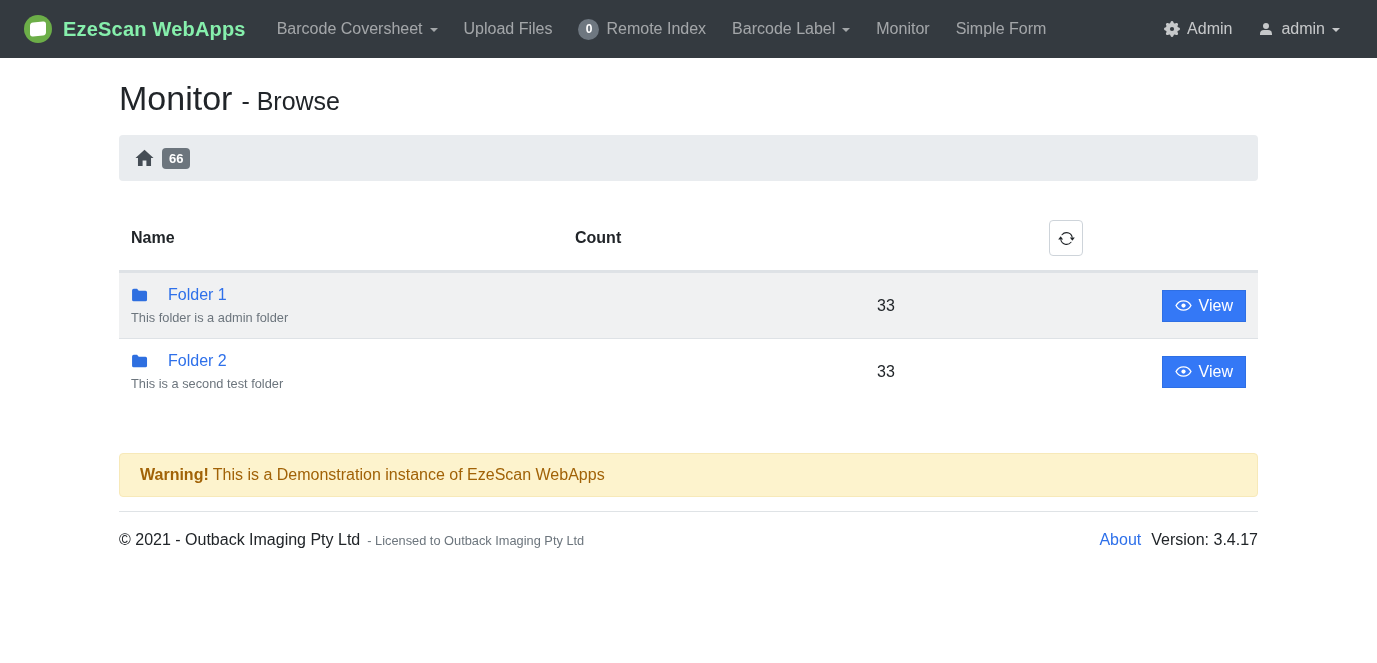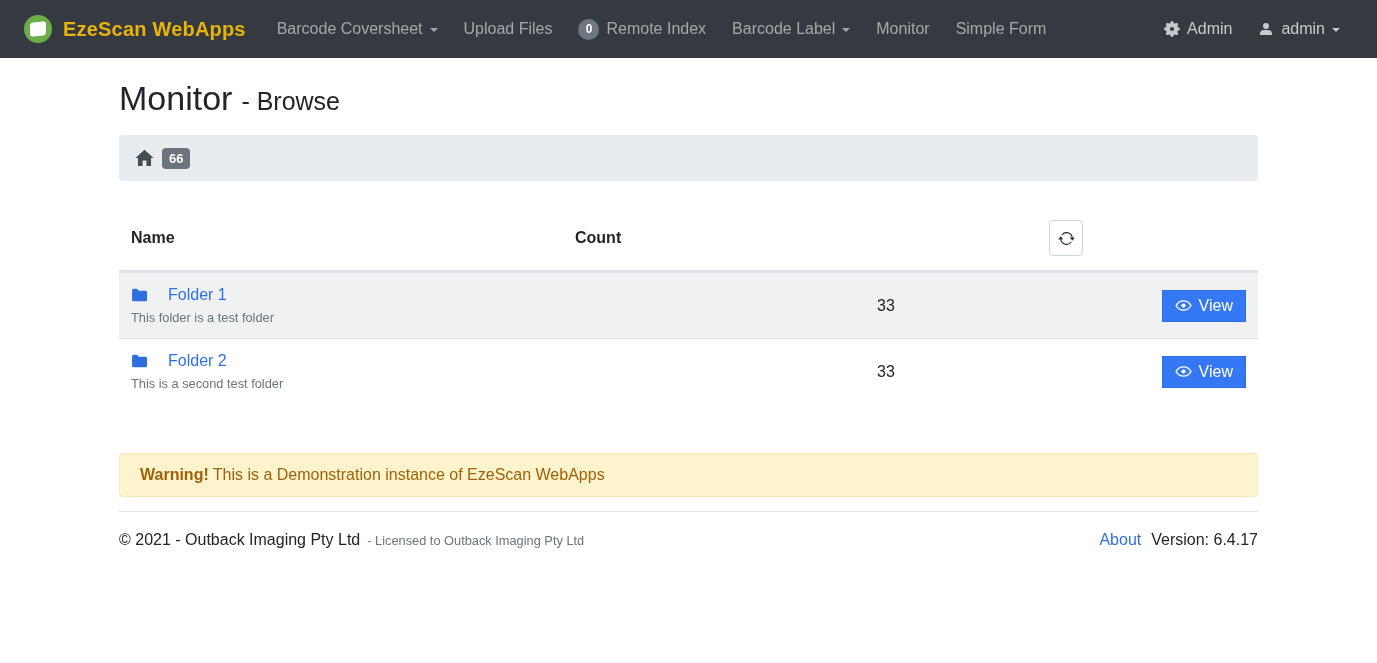--- a/index.html
+++ b/index.html
@@ -8,21 +8,21 @@
 
   
   .navbar { height:58px; background:#343a40; display:flex; align-items:center;
             padding:0 24px; }
   .brand { display:flex; align-items:center; gap:11px; margin-right:18px;
            cursor:pointer; text-decoration:none; }
   .logo { width:28px; height:28px; border-radius:50%; background:#6cae48;
           position:relative; flex:0 0 auto; }
   .logo::after { content:""; position:absolute; left:6px; top:7px; width:16px; height:14px;
                  background:#fff; border-radius:3px; transform:skewY(-6deg); }
-  .brand-text { color:#eab308; font-size:20px; font-weight:bold; letter-spacing:.2px;text-align:center; }
+  .brand-text { color:#86efac; font-size:20px; font-weight:bold; letter-spacing:.2px;text-align:center; }
   .nav-links { display:flex; align-items:center; height:100%; }
   .nav-item { color:rgba(255,255,255,.55); font-size:16px; padding:0 13px;
               display:flex; align-items:center; gap:7px; height:100%; cursor:pointer;
               white-space:nowrap; }
   .caret { width:0; height:0; border-left:4px solid transparent; border-right:4px solid transparent;
            border-top:4.5px solid currentColor; display:inline-block; margin-top:2px; }
   .nav-badge { background:#6e7780; color:#fff; font-size:12px; font-weight:bold;
                width:21px; height:21px; line-height:21px; text-align:center;
                border-radius:11px; display:inline-block; }
   .nav-right { margin-left:auto; display:flex; align-items:center; }
@@ -154,21 +154,21 @@
     </div>
 
     <div class="t-row data-row striped">
       <div class="t-cell">
         <div class="folder-line">
           <svg width="17" height="17" viewBox="0 0 16 16" fill="#2e6fe0">
             <path d="M1 3.2 a1.6 1.6 0 0 1 1.6-1.6 h3.1 l1.6 1.9 H13.6 a1.5 1.5 0 0 1 1.5 1.5 V12 a1.5 1.5 0 0 1-1.5 1.5 H2.5 A1.5 1.5 0 0 1 1 12 Z"></path>
           </svg>
           <a class="folder-link">Folder 1</a>
         </div>
-        <div class="row-desc">This folder is a test folder</div>
+        <div class="row-desc">This folder is a admin folder</div>
       </div>
       <div class="t-cell"></div>
       <div class="t-cell">33</div>
       <div class="t-cell cell-actions">
         <button class="btn-view">
           <svg width="17" height="17" viewBox="0 0 16 16">
             <path d="M8 3.6 C4.7 3.6 2 6.1 1 8 c1 1.9 3.7 4.4 7 4.4 s6-2.5 7-4.4 C14 6.1 11.3 3.6 8 3.6 Z" fill="none" stroke="#fff" stroke-width="1.3"></path>
             <circle cx="8" cy="8" r="2" fill="#fff"></circle>
           </svg>
           <span>View</span>
@@ -203,17 +203,17 @@
   <div class="alert">
     <b>Warning!</b><span>This is a Demonstration instance of EzeScan WebApps</span>
   </div>
 
   <hr class="footer-rule">
   <div class="footer">
     <span class="copyright">© 2021 - Outback Imaging Pty Ltd</span>
     <span class="license">- Licensed to Outback Imaging Pty Ltd</span>
     <div class="footer-right">
       <a class="about-link">About</a>
-      <span class="version">Version: 6.4.17</span>
+      <span class="version">Version: 3.4.17</span>
     </div>
   </div>
 
 </div>
 
 </body></html>

